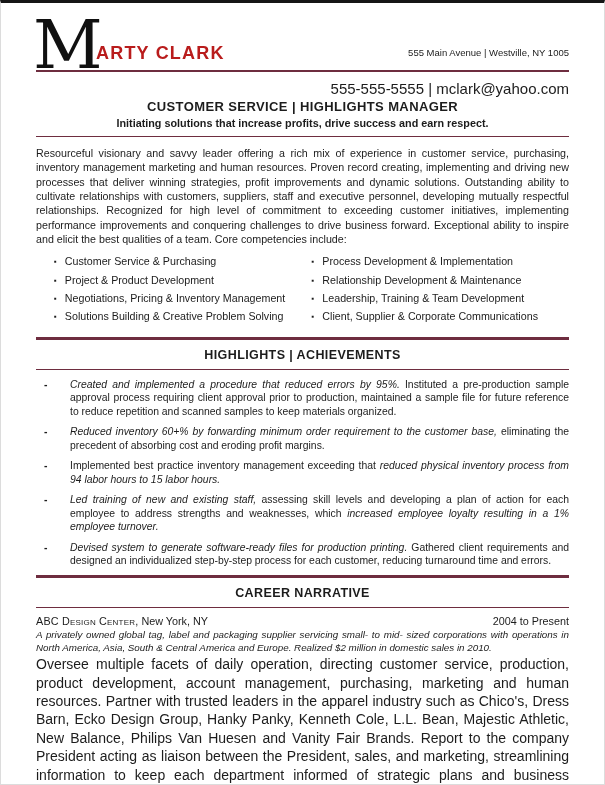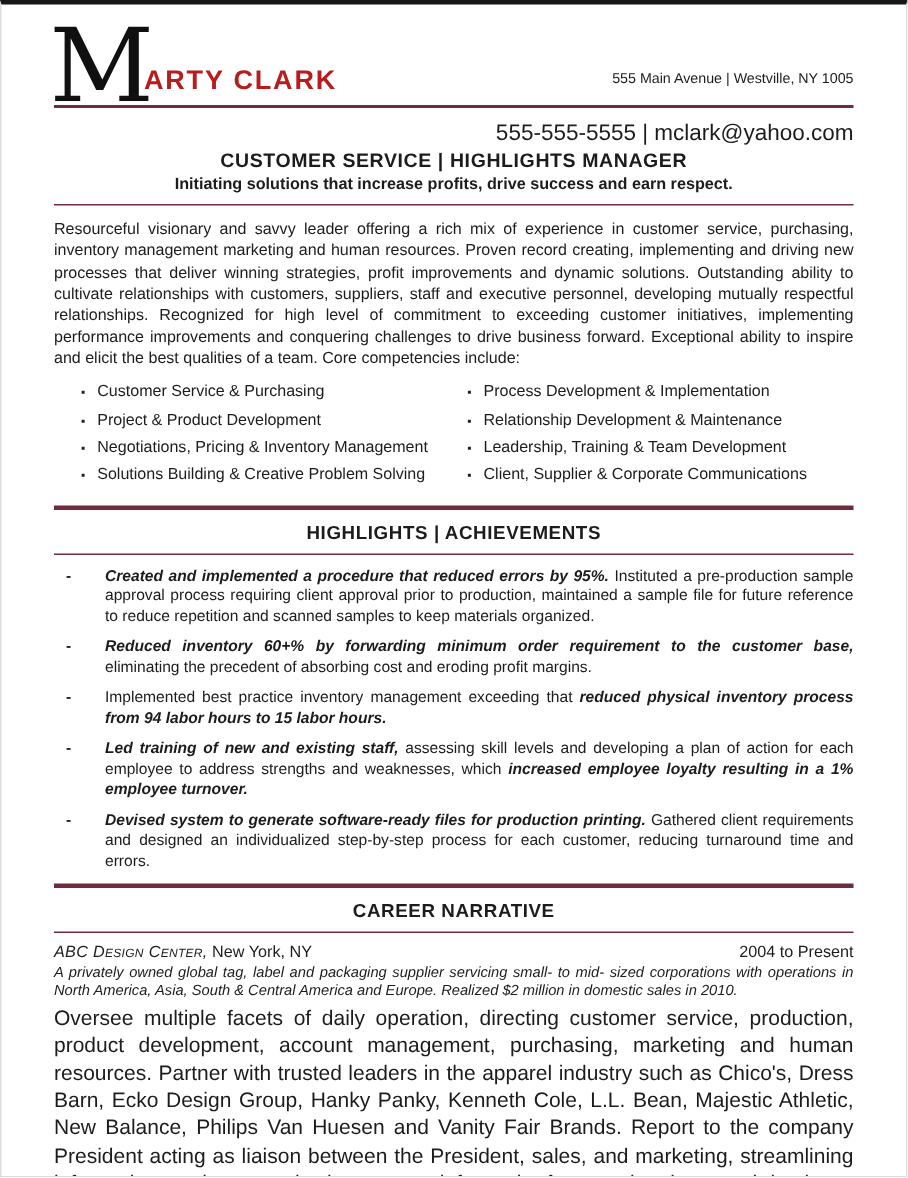--- a/index.html
+++ b/index.html
@@ -33,24 +33,24 @@
   .comp-item { display:flex; font-size:10.7px; line-height:1.25; margin-bottom:5px; }
   .sq { font-size:8px; margin-right:8px; line-height:13px; }
   
   .section-heading { text-align:center; font-weight:bold; font-size:12.5px;
                      letter-spacing:.4px; padding:8px 0 7px; }
   
   .hl-list { margin-top:8px; }
   .hl-item { position:relative; padding-left:34px; font-size:10.4px; line-height:1.3;
              text-align:justify; margin-bottom:7px; }
   .hl-marker { position:absolute; left:8px; top:0; font-weight:bold; }
-  .bi { font-weight:bold; font-style:italic; }
+  .bi { font-weight:normal; font-style:italic; }
   
   .employer-row { display:flex; justify-content:space-between; margin-top:7px; font-size:10.8px; }
-  .employer-name { font-variant:small-caps; letter-spacing:.2px;font-style:italic; }
+  .employer-name { font-variant:small-caps; letter-spacing:.2px; }
   .emp-desc { font-style:italic; font-size:9.8px; line-height:1.28; text-align:justify; margin-top:2px; }
   .role-line { margin-top:7px; font-size:10.8px; }
   .role-title { font-weight:bold; }
   .role-desc { font-size:14px; line-height:1.32; text-align:justify; margin-top:1px; }
   .cn-bullet { position:relative; padding-left:34px; font-size:10.5px; line-height:1.32;
                text-align:justify; margin-top:6px; }
   .cn-marker { position:absolute; left:16px; top:2px; font-size:8px; }
 </style>
 </head>
 <body>

